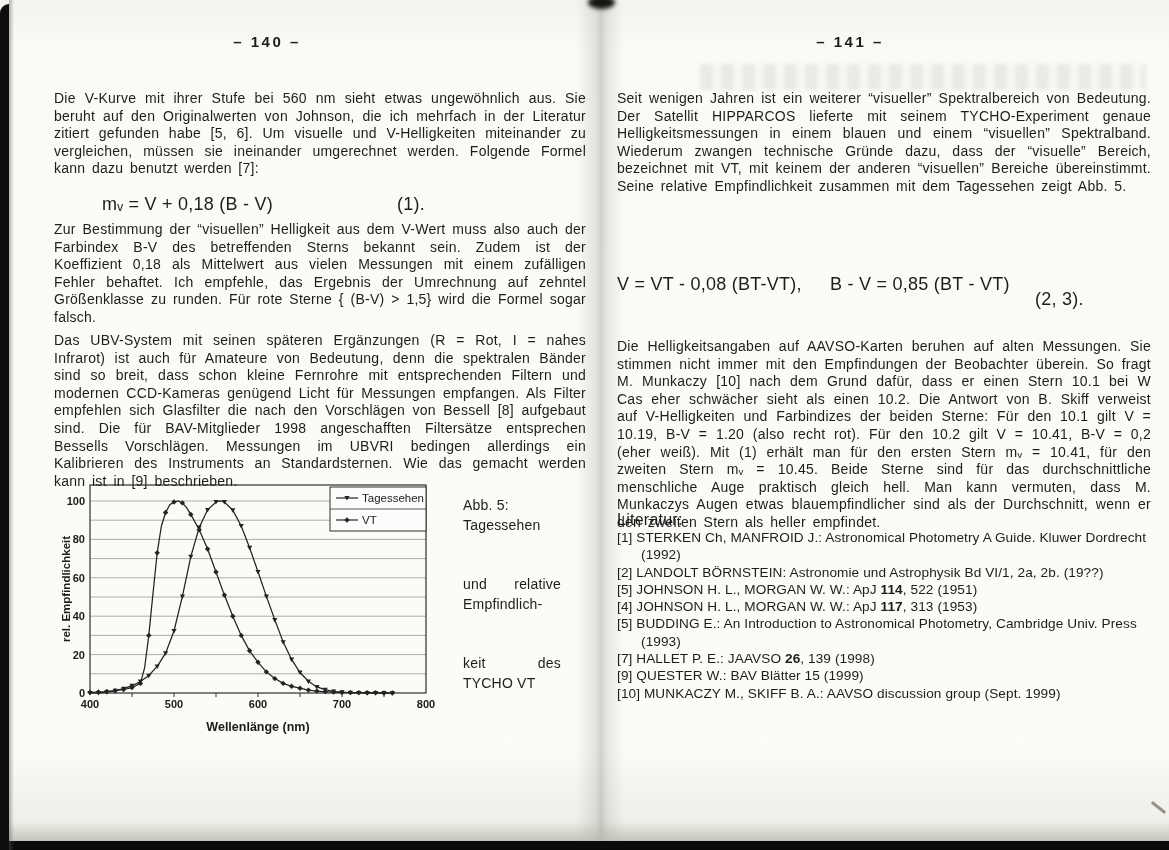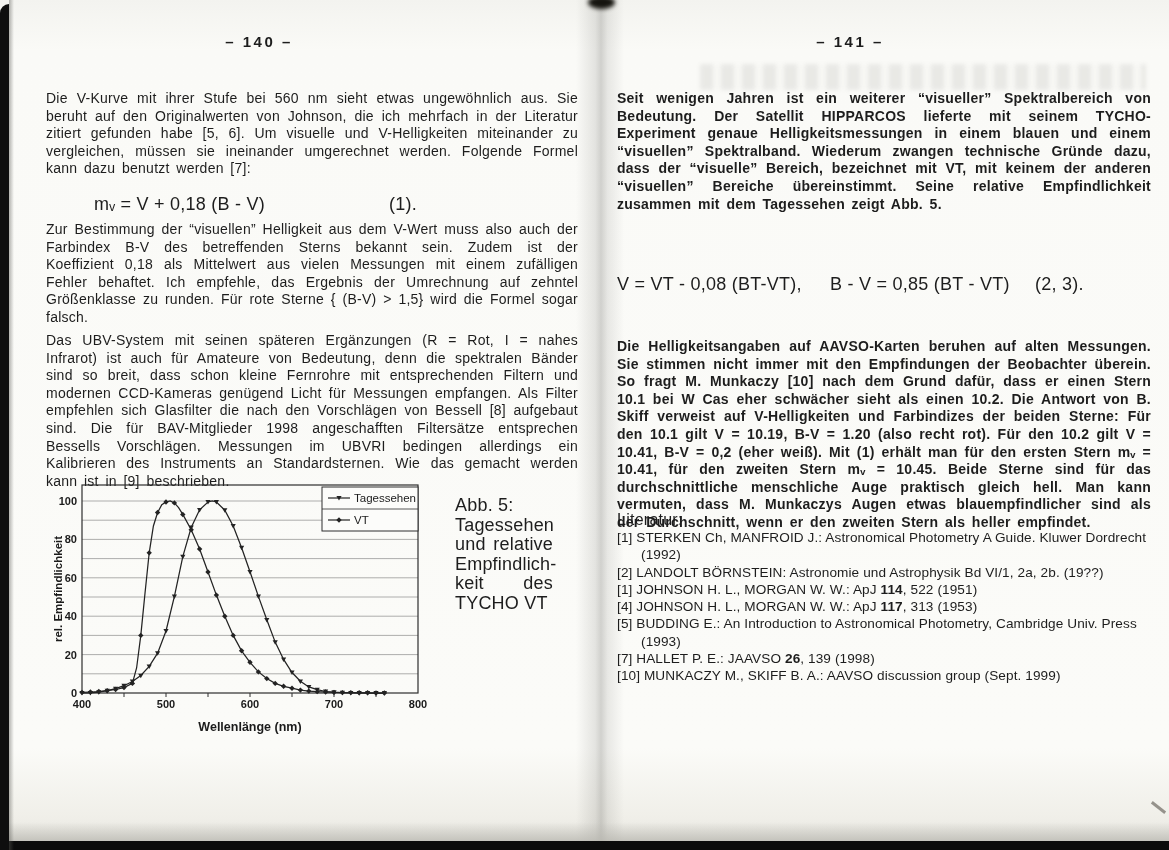--- a/index.html
+++ b/index.html
@@ -18,53 +18,53 @@
   .edge-bottom{position:absolute;left:0;top:841px;width:1169px;height:9px;background:#0b0b0b;}
   .fold{position:absolute;left:576px;top:0;width:48px;height:850px;
         background:linear-gradient(90deg,rgba(60,60,55,0) 0%,rgba(60,60,55,.12) 40%,rgba(60,60,55,.22) 52%,rgba(60,60,55,.10) 66%,rgba(60,60,55,0) 100%);}
   .fold-top-mark{position:absolute;left:588px;top:-4px;width:27px;height:13px;background:#15140f;border-radius:50%;filter:blur(2px);}
   .corner-mark{position:absolute;left:1150px;top:806px;width:17px;height:3px;background:#6d6a63;transform:rotate(38deg);opacity:.7;}
   .ghost{position:absolute;left:700px;top:64px;width:446px;height:26px;opacity:.22;filter:blur(2px);
         background:repeating-linear-gradient(90deg,rgba(110,110,105,.55) 0 13px,rgba(160,160,152,.12) 13px 21px);}
 
   
   .page{position:absolute;top:0;height:850px;}
-  .page-left{left:44px;width:534px;}
+  .page-left{left:52px;width:534px;}
   .page-right{left:615px;width:538px;}
   .pnum{position:absolute;top:33px;font-size:15px;font-weight:700;letter-spacing:2.5px;text-align:center;}
   .page-left .pnum{left:0;width:430px;}
   .page-right .pnum{left:0;width:470px;}
 
   .para{position:absolute;left:2px;width:532px;font-size:14px;line-height:17.6px;
         text-align:justify;letter-spacing:.25px;word-spacing:2.5px;}
-  .page-right .para{width:534px;font-weight:bold;}
+  .page-right .para{width:534px;}
 
   .formula-row{position:absolute;left:2px;width:532px;font-size:18px;letter-spacing:.25px;}
   .f-ind{margin-left:48px;}
   .f-num{position:absolute;left:343px;top:0;}
   .f2-a{position:absolute;left:0;top:0;}
   .f2-b{position:absolute;left:213px;top:0;}
-  .f2-num{position:absolute;left:418px;top:0;}
+  .f2-num{position:absolute;left:418px;top:15px;}
 
   
   .lp1{top:90px;}  .lf1{top:194px;}  .lp2{top:221px;}  .lp3{top:332px;}
 
   
   .rp1{top:90px;}  .rp2{top:213px;}  .rf2{top:274px;}
   .rp3a{top:304px;} .rp3b{top:338px;}
   .lit-head{position:absolute;left:2px;top:511px;font-size:16px;letter-spacing:.25px;}
   .refs{position:absolute;left:2px;top:529px;width:534px;font-size:13.6px;line-height:17.3px;letter-spacing:.1px;}
   .ref{padding-left:24px;text-indent:-24px;}
   .rb{font-weight:700;}
 
   
   .figure{position:absolute;left:8px;top:478px;width:400px;height:268px;}
-  .fig-caption{position:absolute;left:411px;top:496px;width:98px;font-size:18px;line-height:19.5px;letter-spacing:.2px;}
+  .fig-caption{position:absolute;left:411px;top:496px;width:98px;font-size:14px;line-height:19.5px;letter-spacing:.2px;}
   .cap-line{display:block;}
-  .spread{text-align:justify;text-align-last:justify;}
+  .spread{text-align:justify;text-align-last:justify;margin-top:40px;}
 
   
   .tick{font:bold 11px "Liberation Sans","DejaVu Sans",sans-serif;fill:#1b1b1b;}
   .axis-label{font:bold 12.5px "Liberation Sans","DejaVu Sans",sans-serif;fill:#1b1b1b;}
   .axis-label-y{font:bold 11.5px "Liberation Sans","DejaVu Sans",sans-serif;fill:#1b1b1b;}
   .legend-text{font:11.5px "Liberation Sans","DejaVu Sans",sans-serif;fill:#1b1b1b;}
 </style>
 </head>
 <body>
 
@@ -233,20 +233,21 @@
       <span class="f2-num">(2, 3).</span>
     </div>
 
     <div class="para rp3b">Die Helligkeitsangaben auf AAVSO-Karten beruhen auf alten Messungen. Sie stimmen nicht immer mit den Empfindungen der Beobachter überein. So fragt M. Munkaczy [10] nach dem Grund dafür, dass er einen Stern 10.1 bei W Cas eher schwächer sieht als einen 10.2. Die Antwort von B. Skiff verweist auf V-Helligkeiten und Farbindizes der beiden Sterne: Für den 10.1 gilt V = 10.19, B-V = 1.20 (also recht rot). Für den 10.2 gilt V = 10.41, B-V = 0,2 (eher weiß). Mit (1) erhält man für den ersten Stern mᵥ = 10.41, für den zweiten Stern mᵥ = 10.45. Beide Sterne sind für das durchschnittliche menschliche Auge praktisch gleich hell. Man kann vermuten, dass M. Munkaczys Augen etwas blauempfindlicher sind als der Durchschnitt, wenn er den zweiten Stern als heller empfindet.</div>
 
     <div class="lit-head">Literatur:</div>
 
     <div class="refs">
       <div class="ref"><span>[1] STERKEN Ch, MANFROID J.: Astronomical Photometry A Guide. Kluwer Dordrecht (1992)</span><span class="rb"></span><span></span></div>
       <div class="ref"><span>[2] LANDOLT BÖRNSTEIN: Astronomie und Astrophysik Bd VI/1, 2a, 2b. (19??)</span><span class="rb"></span><span></span></div>
-      <div class="ref"><span>[1] JOHNSON H. L., MORGAN W. W.: ApJ </span><span class="rb">114</span><span>, 522 (1951)</span></div>
+      <div class="ref"><span>[5] JOHNSON H. L., MORGAN W. W.: ApJ </span><span class="rb">114</span><span>, 522 (1951)</span></div>
       <div class="ref"><span>[4] JOHNSON H. L., MORGAN W. W.: ApJ </span><span class="rb">117</span><span>, 313 (1953)</span></div>
       <div class="ref"><span>[5] BUDDING E.: An Introduction to Astronomical Photometry, Cambridge Univ. Press (1993)</span><span class="rb"></span><span></span></div>
       <div class="ref"><span>[7] HALLET P. E.: JAAVSO </span><span class="rb">26</span><span>, 139 (1998)</span></div>
+      <div class="ref"><span>[9] QUESTER W.: BAV Blätter 15 (1999)</span><span class="rb"></span><span></span></div>
       <div class="ref"><span>[10] MUNKACZY M., SKIFF B. A.: AAVSO discussion group (Sept. 1999)</span><span class="rb"></span><span></span></div>
     </div>
   </div>
 </div>
 
 </body></html>

